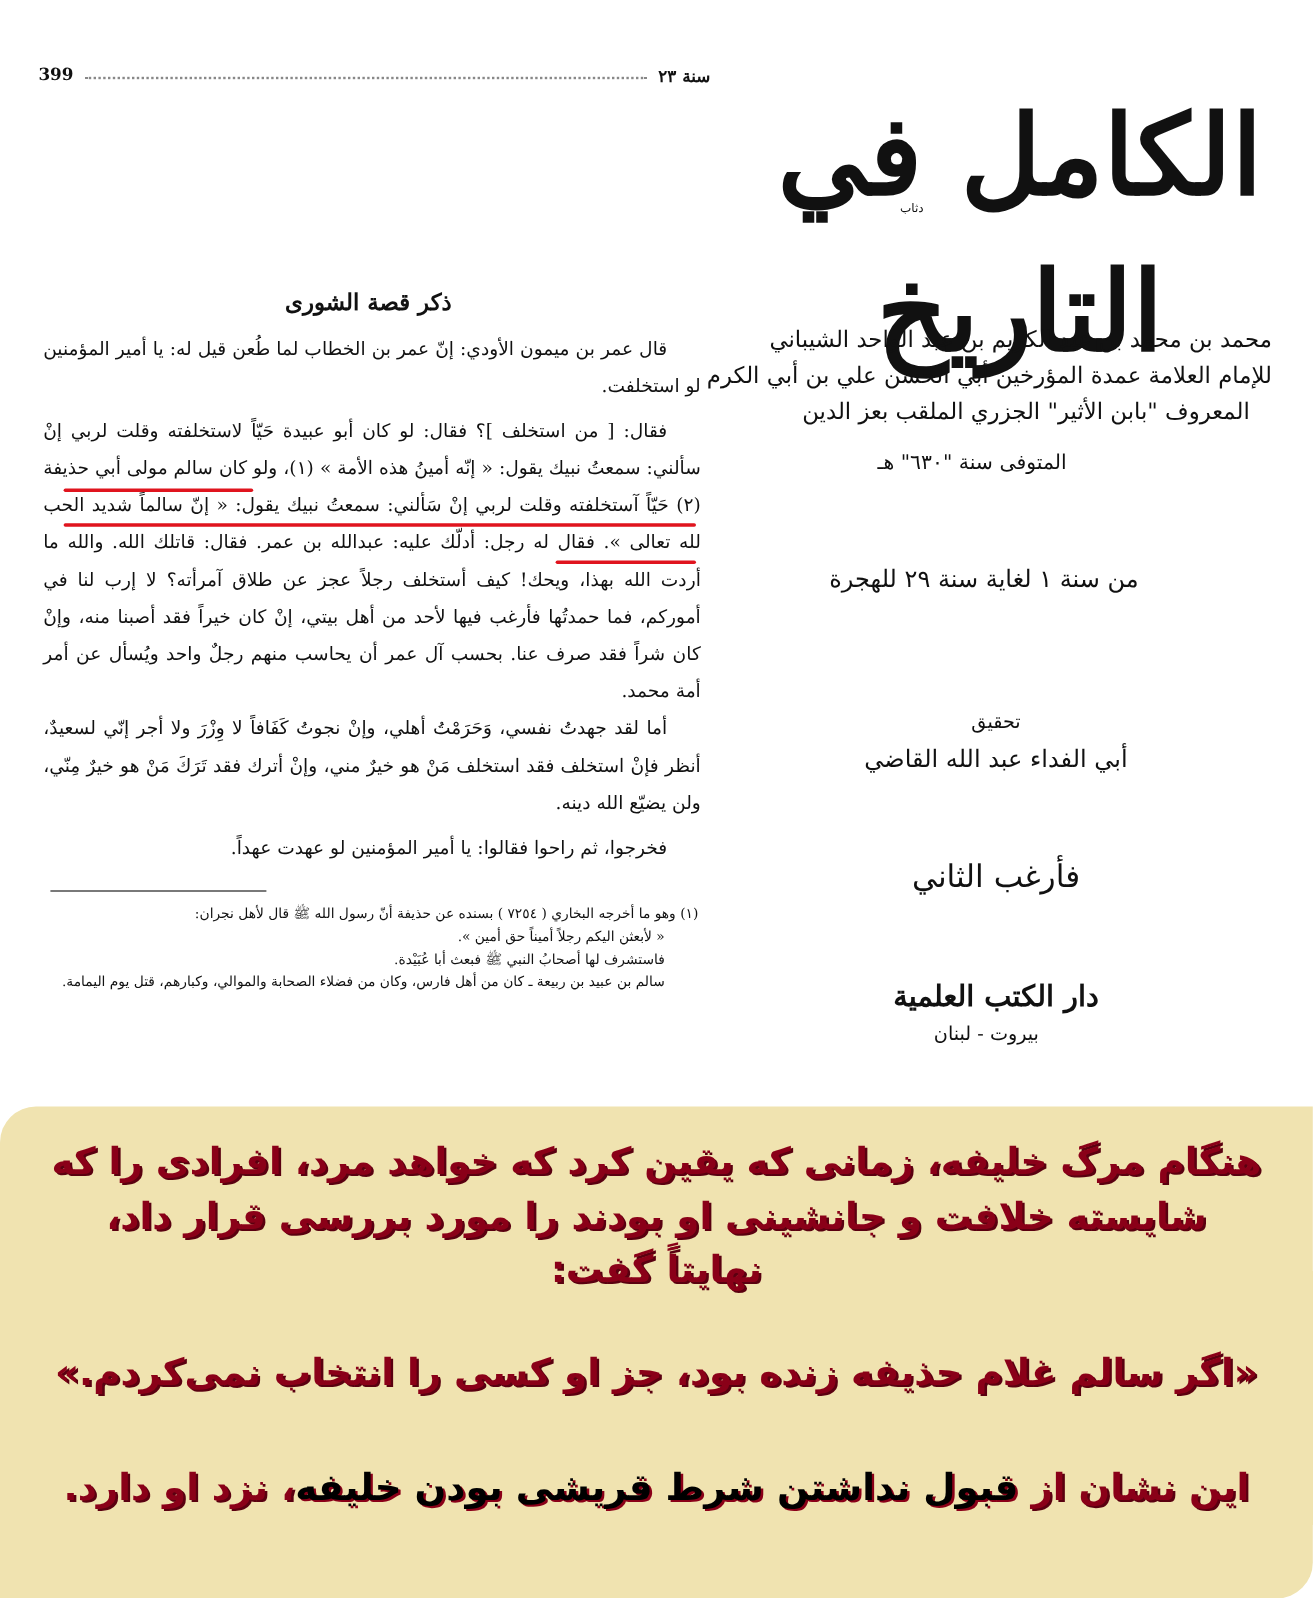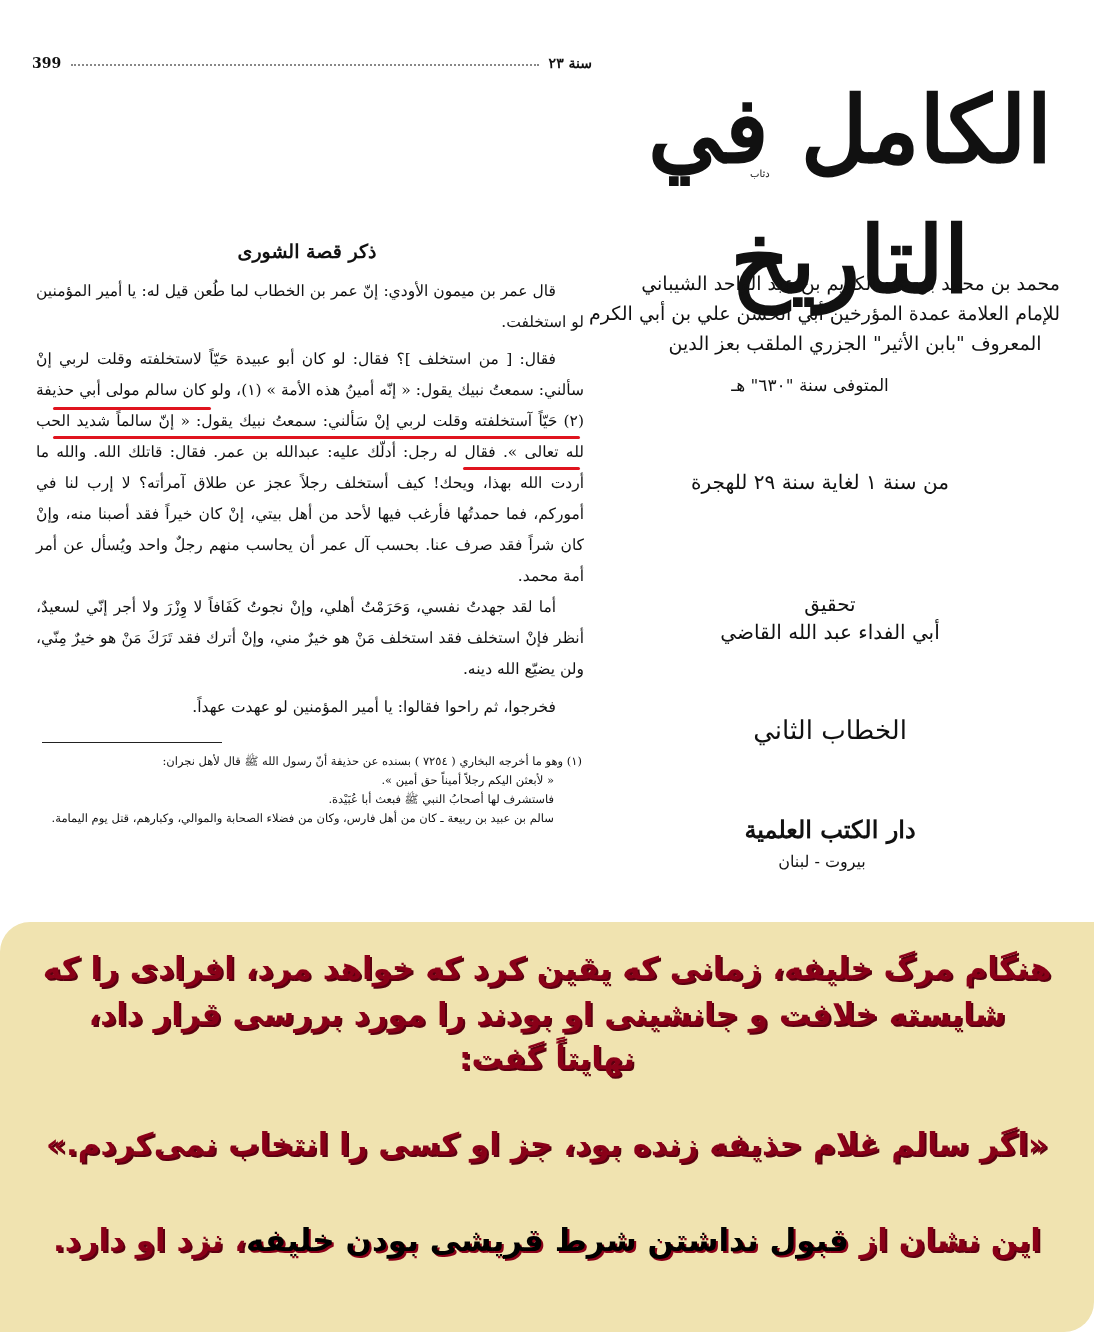--- a/index.html
+++ b/index.html
@@ -40,21 +40,21 @@
   .book-title {
     position:absolute; top:25px; left:0; right:0;
     font-size:92px; font-weight:bold; line-height:130px; letter-spacing:-2px;
     font-family:"DejaVu Serif", serif;
   }
   .book-title-mark { position:absolute; top:128px; left:140px; font-size:10px; }
   .author-lines { position:absolute; top:228px; left:40px; right:30px; font-size:19px; line-height:30px; }
   .author-lines div { white-space:nowrap; }
   .death-line { position:absolute; top:335px; left:0; right:80px; font-size:17px; }
   .range-line { position:absolute; top:430px; left:0; right:0; font-size:20px; padding-right:60px; }
-  .editor-label { position:absolute; top:552px; left:0; right:0; font-size:20px; padding-right:40px; }
+  .editor-label { position:absolute; top:552px; left:0; right:0; font-size:16px; padding-right:40px; }
   .editor-name { position:absolute; top:580px; left:0; right:0; font-size:20px; padding-right:40px; }
   .volume { position:absolute; top:675px; left:0; right:0; font-size:26px; padding-right:40px; }
   .publisher { position:absolute; top:775px; left:0; right:0; font-size:24px; font-weight:bold; padding-right:40px; }
   .publisher-city { position:absolute; top:812px; left:0; right:16px; font-size:16px; padding-right:40px; letter-spacing:3px; }
 
   
   #caption-box {
     position:absolute; left:0; top:922px; width:1094px; height:410px;
     background:#f0e3b0; border-radius:30px 0 30px 0;
     direction:rtl; text-align:center;
@@ -114,21 +114,21 @@
 
   <div class="author-lines">
     <div>محمد بن محمد بن عبد الكريم بن عبد الواحد الشيباني</div>
     <div>للإمام العلامة عمدة المؤرخين أبي الحسن علي بن أبي الكرم</div>
     <div>المعروف "بابن الأثير" الجزري الملقب بعز الدين</div>
   </div>
   <div class="death-line">المتوفى سنة "٦٣٠" هـ</div>
   <div class="range-line">من سنة ١ لغاية سنة ٢٩ للهجرة</div>
   <div class="editor-label">تحقيق</div>
   <div class="editor-name">أبي الفداء عبد الله القاضي</div>
-  <div class="volume">الخطاب الثاني</div>
+  <div class="volume">فأرغب الثاني</div>
   <div class="publisher">دار الكتب العلمية</div>
   <div class="publisher-city">بيروت - لبنان</div>
 </div>
 
 <div id="caption-box">
   <div class="cap-line" id="cap-1">هنگام مرگ خلیفه، زمانی که یقین کرد که خواهد مرد، افرادی را که</div>
   <div class="cap-line" id="cap-2">شایسته خلافت و جانشینی او بودند را مورد بررسی قرار داد،</div>
   <div class="cap-line" id="cap-3">نهایتاً گفت:</div>
   <div class="cap-line" id="cap-4">«اگر سالم غلام حذیفه زنده بود، جز او کسی را انتخاب نمی‌کردم.»</div>
   <div class="cap-line" id="cap-5">

